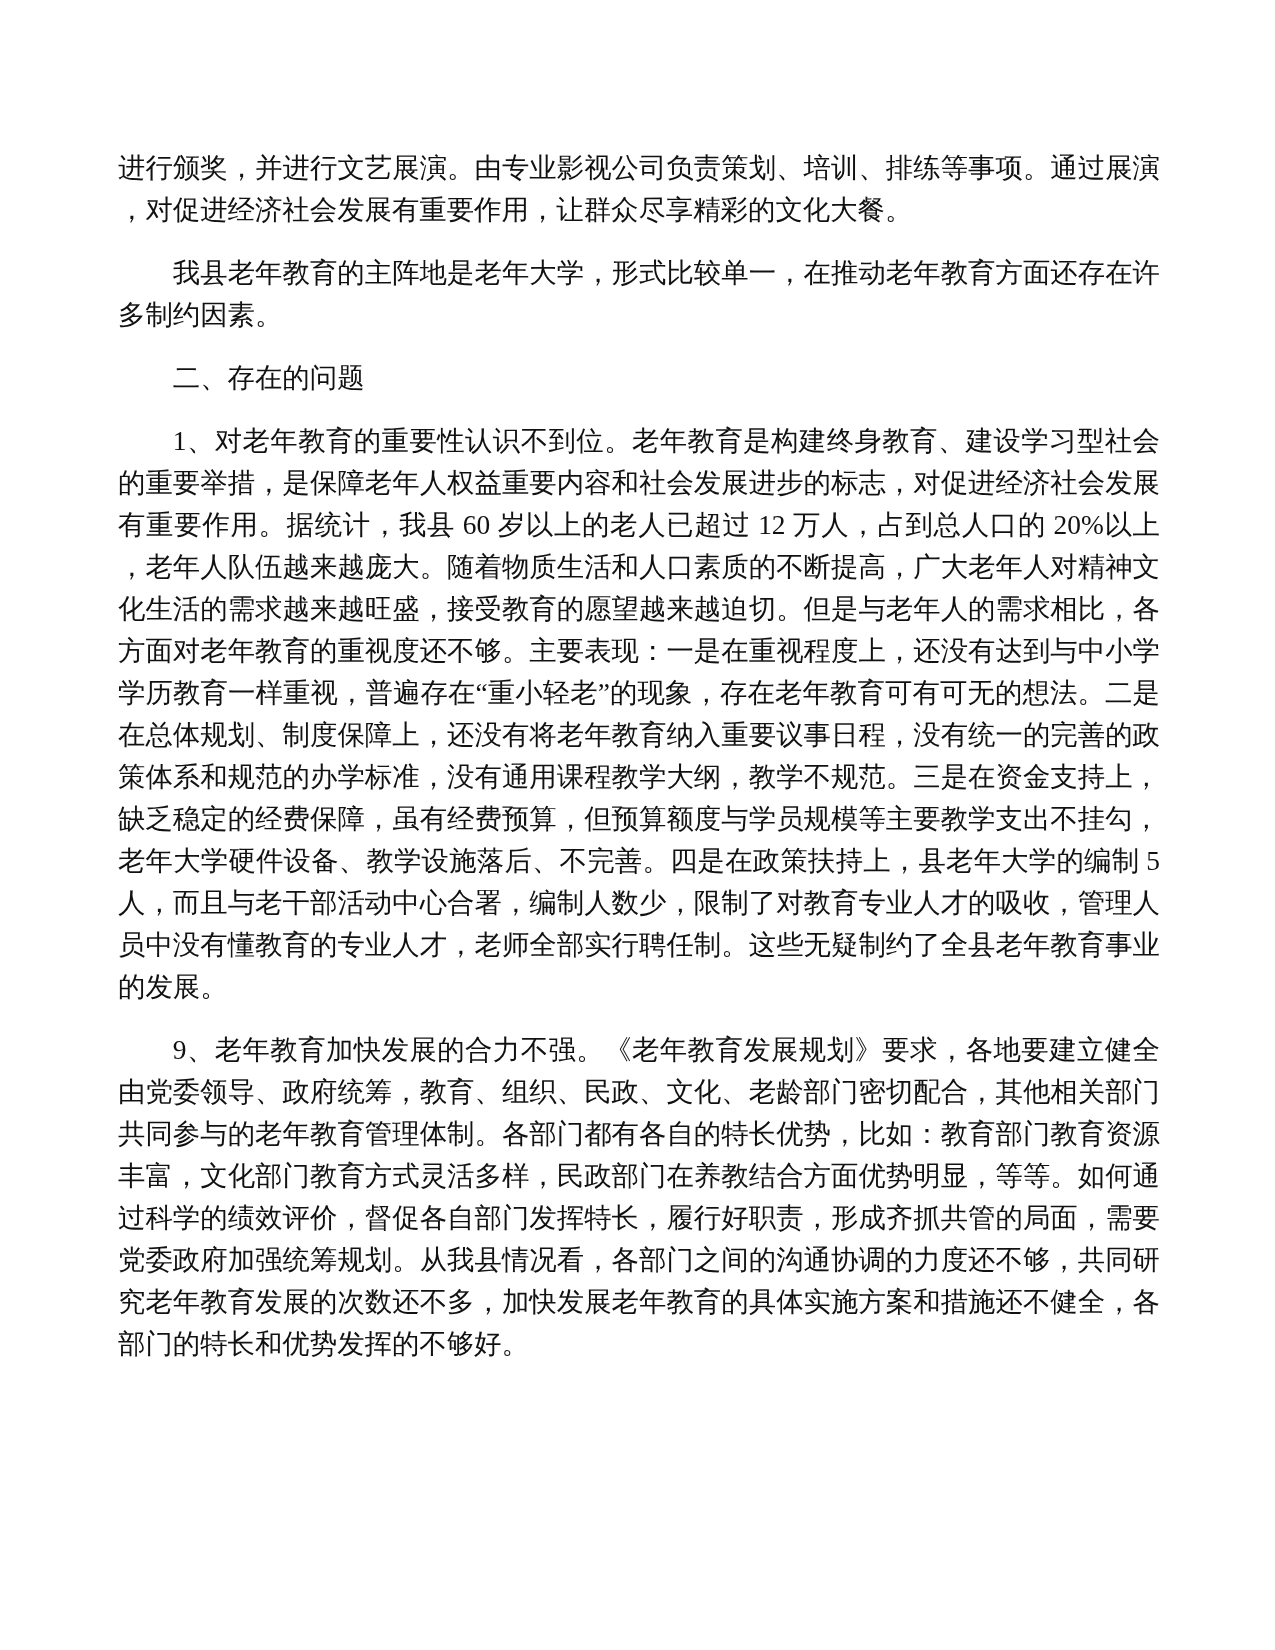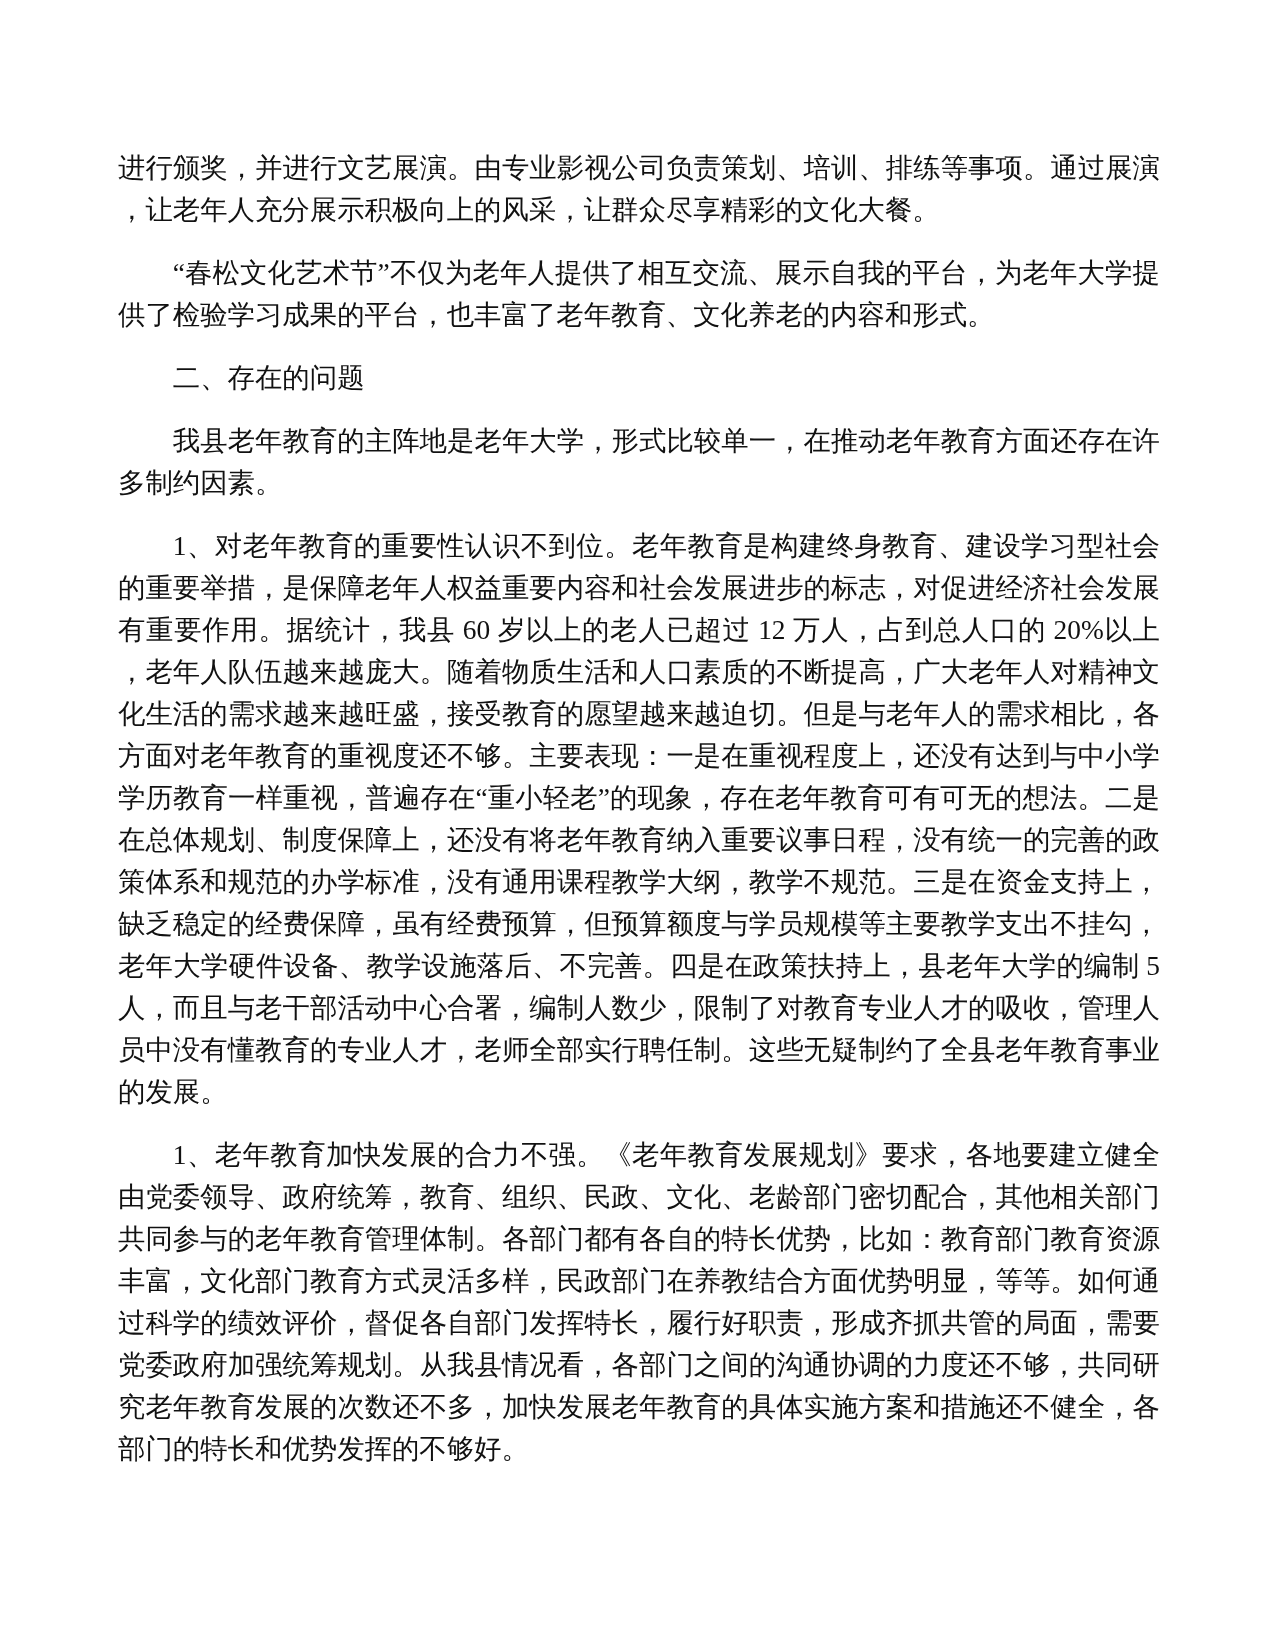--- a/index.html
+++ b/index.html
@@ -37,20 +37,19 @@
   }
   .content p.indent {
     text-indent: 2em;
   }
 </style>
 </head>
 <body>
 
 <div class="page">
   <div class="content">
-    <p>进行颁奖，并进行文艺展演。由专业影视公司负责策划、培训、排练等事项。通过展演，让老年人充分展示积极向上的风采，让群众尽享精彩的文化大餐。</p>
-    <p class="indent">“春松文化艺术节”不仅为老年人提供了相互交流、展示自我的平台，为老年大学提供了检验学习成果的平台，也丰富了老年教育、文化养老的内容和形式。</p>
+    <p>进行颁奖，并进行文艺展演。由专业影视公司负责策划、培训、排练等事项。通过展演，对促进经济社会发展有重要作用，让群众尽享精彩的文化大餐。</p>
+    <p class="indent">我县老年教育的主阵地是老年大学，形式比较单一，在推动老年教育方面还存在许多制约因素。</p>
     <p class="indent">二、存在的问题</p>
-    <p class="indent">我县老年教育的主阵地是老年大学，形式比较单一，在推动老年教育方面还存在许多制约因素。</p>
     <p class="indent">1、对老年教育的重要性认识不到位。老年教育是构建终身教育、建设学习型社会的重要举措，是保障老年人权益重要内容和社会发展进步的标志，对促进经济社会发展有重要作用。据统计，我县 60 岁以上的老人已超过 12 万人，占到总人口的 20%以上，老年人队伍越来越庞大。随着物质生活和人口素质的不断提高，广大老年人对精神文化生活的需求越来越旺盛，接受教育的愿望越来越迫切。但是与老年人的需求相比，各方面对老年教育的重视度还不够。主要表现：一是在重视程度上，还没有达到与中小学学历教育一样重视，普遍存在“重小轻老”的现象，存在老年教育可有可无的想法。二是在总体规划、制度保障上，还没有将老年教育纳入重要议事日程，没有统一的完善的政策体系和规范的办学标准，没有通用课程教学大纲，教学不规范。三是在资金支持上，缺乏稳定的经费保障，虽有经费预算，但预算额度与学员规模等主要教学支出不挂勾，老年大学硬件设备、教学设施落后、不完善。四是在政策扶持上，县老年大学的编制 5 人，而且与老干部活动中心合署，编制人数少，限制了对教育专业人才的吸收，管理人员中没有懂教育的专业人才，老师全部实行聘任制。这些无疑制约了全县老年教育事业的发展。</p>
-    <p class="indent">1、老年教育加快发展的合力不强。《老年教育发展规划》要求，各地要建立健全由党委领导、政府统筹，教育、组织、民政、文化、老龄部门密切配合，其他相关部门共同参与的老年教育管理体制。各部门都有各自的特长优势，比如：教育部门教育资源丰富，文化部门教育方式灵活多样，民政部门在养教结合方面优势明显，等等。如何通过科学的绩效评价，督促各自部门发挥特长，履行好职责，形成齐抓共管的局面，需要党委政府加强统筹规划。从我县情况看，各部门之间的沟通协调的力度还不够，共同研究老年教育发展的次数还不多，加快发展老年教育的具体实施方案和措施还不健全，各部门的特长和优势发挥的不够好。</p>
+    <p class="indent">9、老年教育加快发展的合力不强。《老年教育发展规划》要求，各地要建立健全由党委领导、政府统筹，教育、组织、民政、文化、老龄部门密切配合，其他相关部门共同参与的老年教育管理体制。各部门都有各自的特长优势，比如：教育部门教育资源丰富，文化部门教育方式灵活多样，民政部门在养教结合方面优势明显，等等。如何通过科学的绩效评价，督促各自部门发挥特长，履行好职责，形成齐抓共管的局面，需要党委政府加强统筹规划。从我县情况看，各部门之间的沟通协调的力度还不够，共同研究老年教育发展的次数还不多，加快发展老年教育的具体实施方案和措施还不健全，各部门的特长和优势发挥的不够好。</p>
   </div>
 </div>
 
 </body></html>

